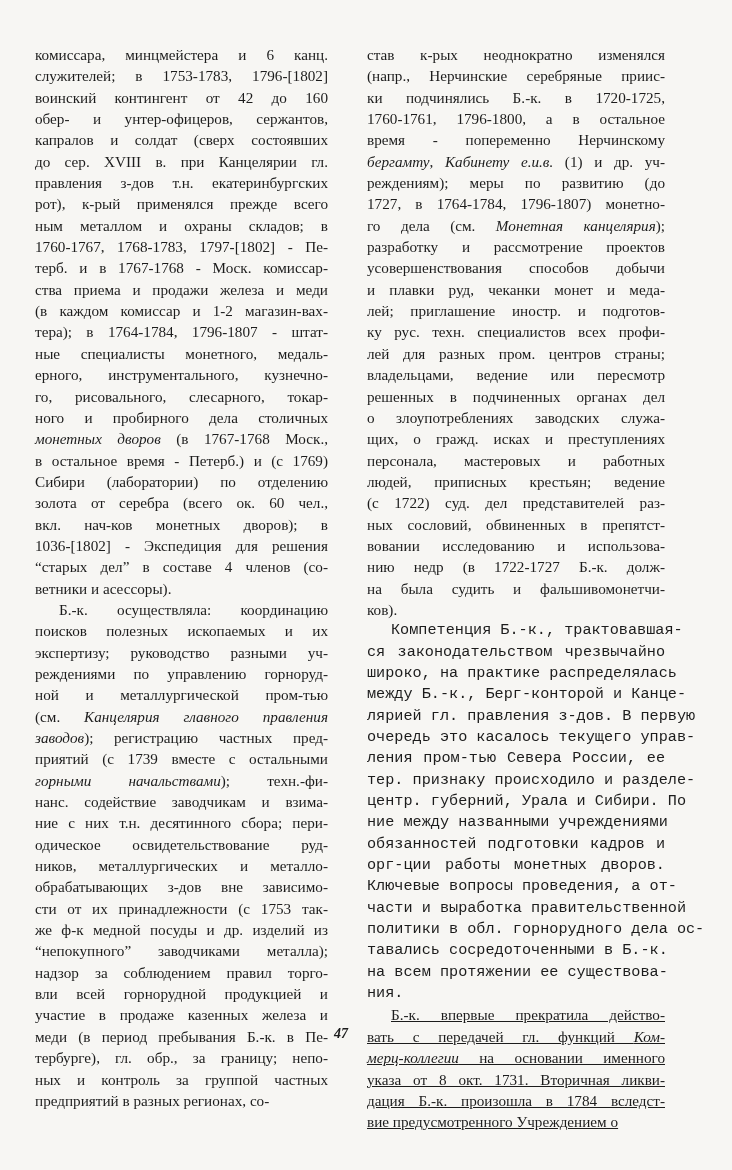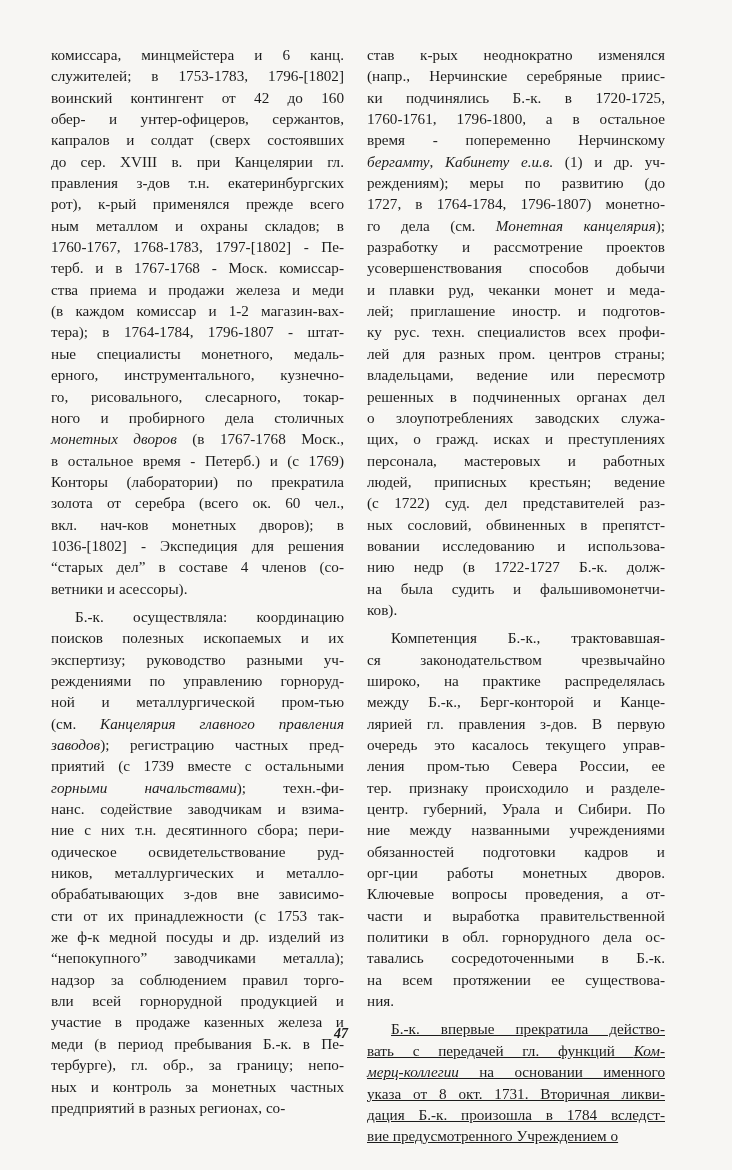--- a/index.html
+++ b/index.html
@@ -10,24 +10,24 @@
     font-family: "Liberation Serif", "DejaVu Serif", serif;
     position: relative;
   }
   .page { position: absolute; left: 0; top: 0; width: 732px; height: 1170px; }
   .col {
     position: absolute; top: 44px;
     font-size: 15.2px; line-height: 21.35px;
     text-align: justify;
     hyphens: manual;
   }
-  .col-left { left: 51px; width: 293px; }
+  .col-left { left: 35px; width: 293px; }
   .col-right { left: 367px; width: 298px; }
   .col p { margin: 0; }
-  .col p.indent { text-indent: 24px; margin-top: 7px; }
+  .col p.indent { text-indent: 24px; }
   .line { display: block; text-align: justify; text-align-last: justify; white-space: nowrap; }
   .line.last { text-align-last: left; }
   i { font-style: italic; }
   .page-number {
     position: absolute; left: 334px; top: 1026px;
     font-size: 14px; font-style: italic; font-weight: bold;
     font-family: "Liberation Serif", serif;
     text-align: center;
   }
 </style>
@@ -50,21 +50,21 @@
         <span class="line">терб. и в 1767-1768 - Моск. комиссар-</span>
         <span class="line">ства приема и продажи железа и меди</span>
         <span class="line">(в каждом комиссар и 1-2 магазин-вах-</span>
         <span class="line">тера); в 1764-1784, 1796-1807 - штат-</span>
         <span class="line">ные специалисты монетного, медаль-</span>
         <span class="line">ерного, инструментального, кузнечно-</span>
         <span class="line">го, рисовального, слесарного, токар-</span>
         <span class="line">ного и пробирного дела столичных</span>
         <span class="line"><i>монетных дворов</i> (в 1767-1768 Моск.,</span>
         <span class="line">в остальное время - Петерб.) и (с 1769)</span>
-        <span class="line">Конторы (лаборатории) по прекратила</span>
+        <span class="line">Сибири (лаборатории) по отделению</span>
         <span class="line">золота от серебра (всего ок. 60 чел.,</span>
         <span class="line">вкл. нач-ков монетных дворов); в</span>
         <span class="line">1036-[1802] - Экспедиция для решения</span>
         <span class="line">“старых дел” в составе 4 членов (со-</span>
         <span class="line last">ветники и асессоры).</span>
       </p>
       <p class="indent" style="text-indent: 0px;">
         <span class="line" style="padding-left: 24px;">Б.-к. осуществляла: координацию</span>
         <span class="line">поисков полезных ископаемых и их</span>
         <span class="line">экспертизу; руководство разными уч-</span>
@@ -80,21 +80,21 @@
         <span class="line">ников, металлургических и металло-</span>
         <span class="line">обрабатывающих з-дов вне зависимо-</span>
         <span class="line">сти от их принадлежности (с 1753 так-</span>
         <span class="line">же ф-к медной посуды и др. изделий из</span>
         <span class="line">“непокупного” заводчиками металла);</span>
         <span class="line">надзор за соблюдением правил торго-</span>
         <span class="line">вли всей горнорудной продукцией и</span>
         <span class="line">участие в продаже казенных железа и</span>
         <span class="line">меди (в период пребывания Б.-к. в Пе-</span>
         <span class="line">тербурге), гл. обр., за границу; непо-</span>
-        <span class="line">ных и контроль за монетных частных</span>
+        <span class="line">ных и контроль за группой частных</span>
         <span class="line last">предприятий в разных регионах, со-</span>
       </p>
     </div>
   <div class="col col-right" id="col-right">
       <p>
         <span class="line">став к-рых неоднократно изменялся</span>
         <span class="line">(напр., Нерчинские серебряные прииc-</span>
         <span class="line">ки подчинялись Б.-к. в 1720-1725,</span>
         <span class="line">1760-1761, 1796-1800, а в остальное</span>
         <span class="line">время - попеременно Нерчинскому</span>
@@ -114,21 +114,21 @@
         <span class="line">щих, о гражд. исках и преступлениях</span>
         <span class="line">персонала, мастеровых и работных</span>
         <span class="line">людей, приписных крестьян; ведение</span>
         <span class="line">(с 1722) суд. дел представителей раз-</span>
         <span class="line">ных сословий, обвиненных в препятст-</span>
         <span class="line">вовании исследованию и использова-</span>
         <span class="line">нию недр (в 1722-1727 Б.-к. долж-</span>
         <span class="line">на была судить и фальшивомонетчи-</span>
         <span class="line last">ков).</span>
       </p>
-      <p class="indent" style="text-indent: 0px;">
+      <p class="indent" style="text-indent: 0px; font-family: Liberation Mono, monospace;">
         <span class="line" style="padding-left: 24px;">Компетенция Б.-к., трактовавшая-</span>
         <span class="line">ся законодательством чрезвычайно</span>
         <span class="line">широко, на практике распределялась</span>
         <span class="line">между Б.-к., Берг-конторой и Канце-</span>
         <span class="line">лярией гл. правления з-дов. В первую</span>
         <span class="line">очередь это касалось текущего управ-</span>
         <span class="line">ления пром-тью Севера России, ее</span>
         <span class="line">тер. признаку происходило и разделе-</span>
         <span class="line">центр. губерний, Урала и Сибири. По</span>
         <span class="line">ние между названными учреждениями</span>

